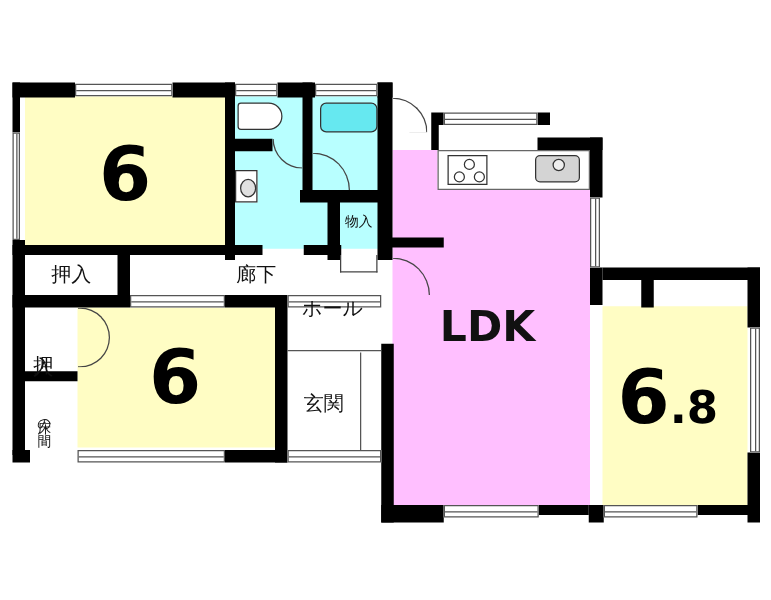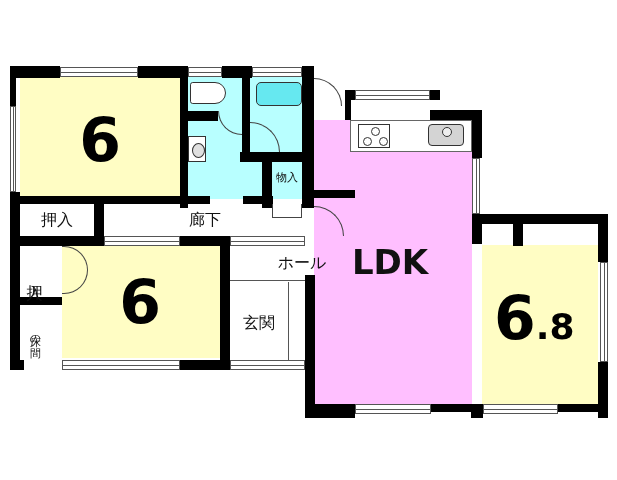--- a/index.html
+++ b/index.html
@@ -108,15 +108,15 @@
 <div class="label big" style="left:60px;top:100px;width:80px;height:80px;font-size:60px;">6</div>
 <div class="label big" style="left:100px;top:262px;width:80px;height:80px;font-size:60px;">6</div>
 <div class="abs big" style="left:494px;top:288px;font-size:60px;line-height:60px;">
   <span>6</span><span style="font-size:36px;">.8</span>
 </div>
 <div class="label" style="left:350px;top:240px;width:80px;height:44px;font-size:34px;font-weight:bold;text-align:right;">LDK</div>
 <div class="label" style="left:20px;top:204px;width:74px;height:32px;font-size:16px;">押入</div>
 <div class="label" style="left:22px;top:250px;width:24px;height:44px;font-size:16px;writing-mode:vertical-rl;">押入</div>
 <div class="label" style="left:24px;top:306px;width:20px;height:54px;font-size:11px;writing-mode:vertical-rl;">床の間</div>
 <div class="label" style="left:170px;top:204px;width:70px;height:32px;font-size:16px;">廊下</div>
-<div class="label" style="left:230px;top:246px;width:72px;height:34px;font-size:16px;padding-left:36px;">ホール</div>
+<div class="label" style="left:230px;top:230px;width:72px;height:34px;font-size:16px;">ホール</div>
 <div class="label" style="left:230px;top:306px;width:58px;height:34px;font-size:16px;">玄関</div>
 <div class="label" style="left:272px;top:162px;width:30px;height:30px;font-size:11px;">物入</div>
 
 </body></html>

